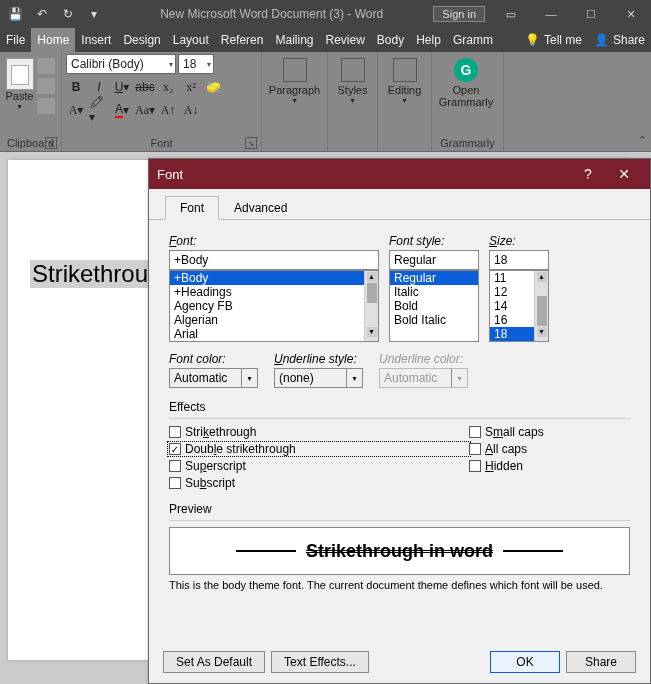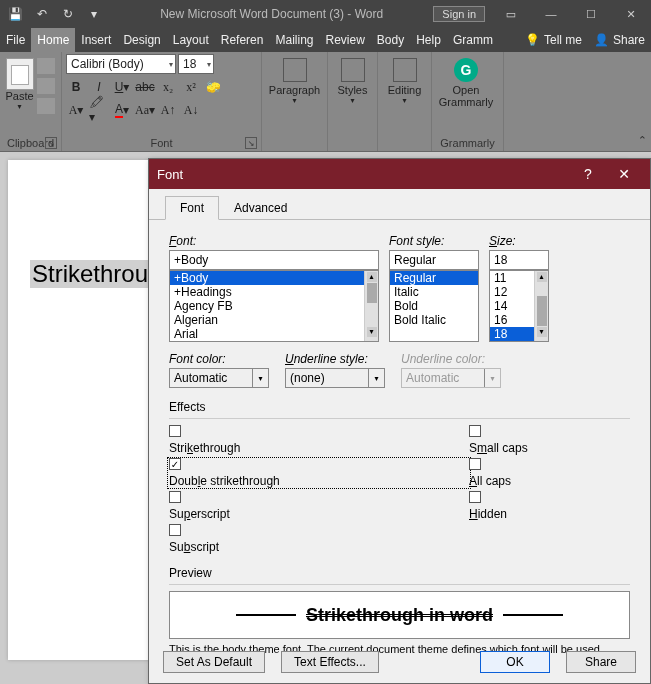--- a/index.html
+++ b/index.html
@@ -69,42 +69,42 @@
 .labelu { font-size: 12px; margin-bottom: 2px; font-style: italic; }
 .labelu u { text-decoration: underline; }
 .txtfield { border: 1px solid #888; background: #fff; height: 20px; padding: 0 4px; font-size: 12px; }
 .listbox { border: 1px solid #888; background: #fff; height: 72px; overflow: hidden; font-size: 12px; position: relative; }
 .listbox .item { padding: 0 4px; line-height: 14px; }
 .listbox .item.sel { background: #0a5fd8; color: #fff; }
 .listbox .sb { position: absolute; right: 0; top: 0; bottom: 0; width: 14px; background: #e0e0e0; border-left: 1px solid #ccc; }
 .listbox .sb div { width: 10px; height: 10px; margin: 1px auto; background: #ccc; font-size: 8px; text-align: center; }
 
 .row4 { display: flex; gap: 16px; margin-top: 10px; }
-.ddcombo { display: flex; border: 1px solid #888; background: #efefef; height: 20px; width: 100px; align-items: center; font-size: 12px; padding: 7px 4px; position: relative; }
+.ddcombo { display: flex; border: 1px solid #888; background: #efefef; height: 20px; width: 89px; align-items: center; font-size: 12px; padding: 7px 4px; position: relative; }
 .ddcombo .ar { position: absolute; right: 0; top: 0; bottom: 0; width: 16px; border-left: 1px solid #888; display: flex; align-items: center; justify-content: center; font-size: 8px; }
 .ddcombo.disabled { color: #999; border-color: #bbb; }
 
 .section-label { font-size: 12px; margin-top: 12px; margin-bottom: 4px; }
 .divline { height: 0; border-top: 1px solid #ccc; margin-bottom: 6px; }
 .effects { display: flex; }
 .effcol { display: flex; flex-direction: column; gap: 3px; font-size: 12px; }
-.cb { display: flex; gap: 4px; flex-direction: column; }
+.cb { display: flex; align-items: center; gap: 4px; }
 .cb .box { width: 12px; height: 12px; border: 1px solid #555; background: #fff; display: flex; align-items: center; justify-content: center; font-size: 10px; color: #000; }
 .cb.checked .box::after { content: "✓"; }
 .cb.focus { border: 1px dotted #000; padding: 0 1px; margin: -1px -2px; }
 
 .previewbox { border: 1px solid #888; background: #fff; height: 48px; display: flex; align-items: center; justify-content: center; margin-top: 2px; }
 .previewtext { font-size: 18px; font-weight: bold; position: relative; }
 .previewtext::before, .previewtext::after { content: ""; position: absolute; left: 0; right: 0; height: 1px; background: #000; }
 .previewtext::before { top: 45%; }
 .previewtext::after { top: 55%; }
 .previewside { width: 60px; border-bottom: 2px solid #000; height: 0; margin: 0 10px; }
 .previewnote { font-size: 11px; margin-top: 4px; }
 
-.dlg-buttons { position: absolute; bottom: 10px; left: 14px; right: 14px; display: flex; gap: 16px; font-size: 12px; justify-content: center; }
+.dlg-buttons { position: absolute; bottom: 10px; left: 14px; right: 14px; display: flex; gap: 6px; font-size: 12px; justify-content: center; }
 .dlg-buttons .sp { flex: 1; }
 .btn { border: 1px solid #888; background: #e6e6e6; padding: 3px 12px; min-width: 70px; text-align: center; }
 .btn.primary { border: 1px solid #0a5fd8; background: #eaf2fd; }
 </style>
 </head>
 <body>
 
 <div class="titlebar">
   <div class="qat">
     <div class="qat-btn">💾</div>

